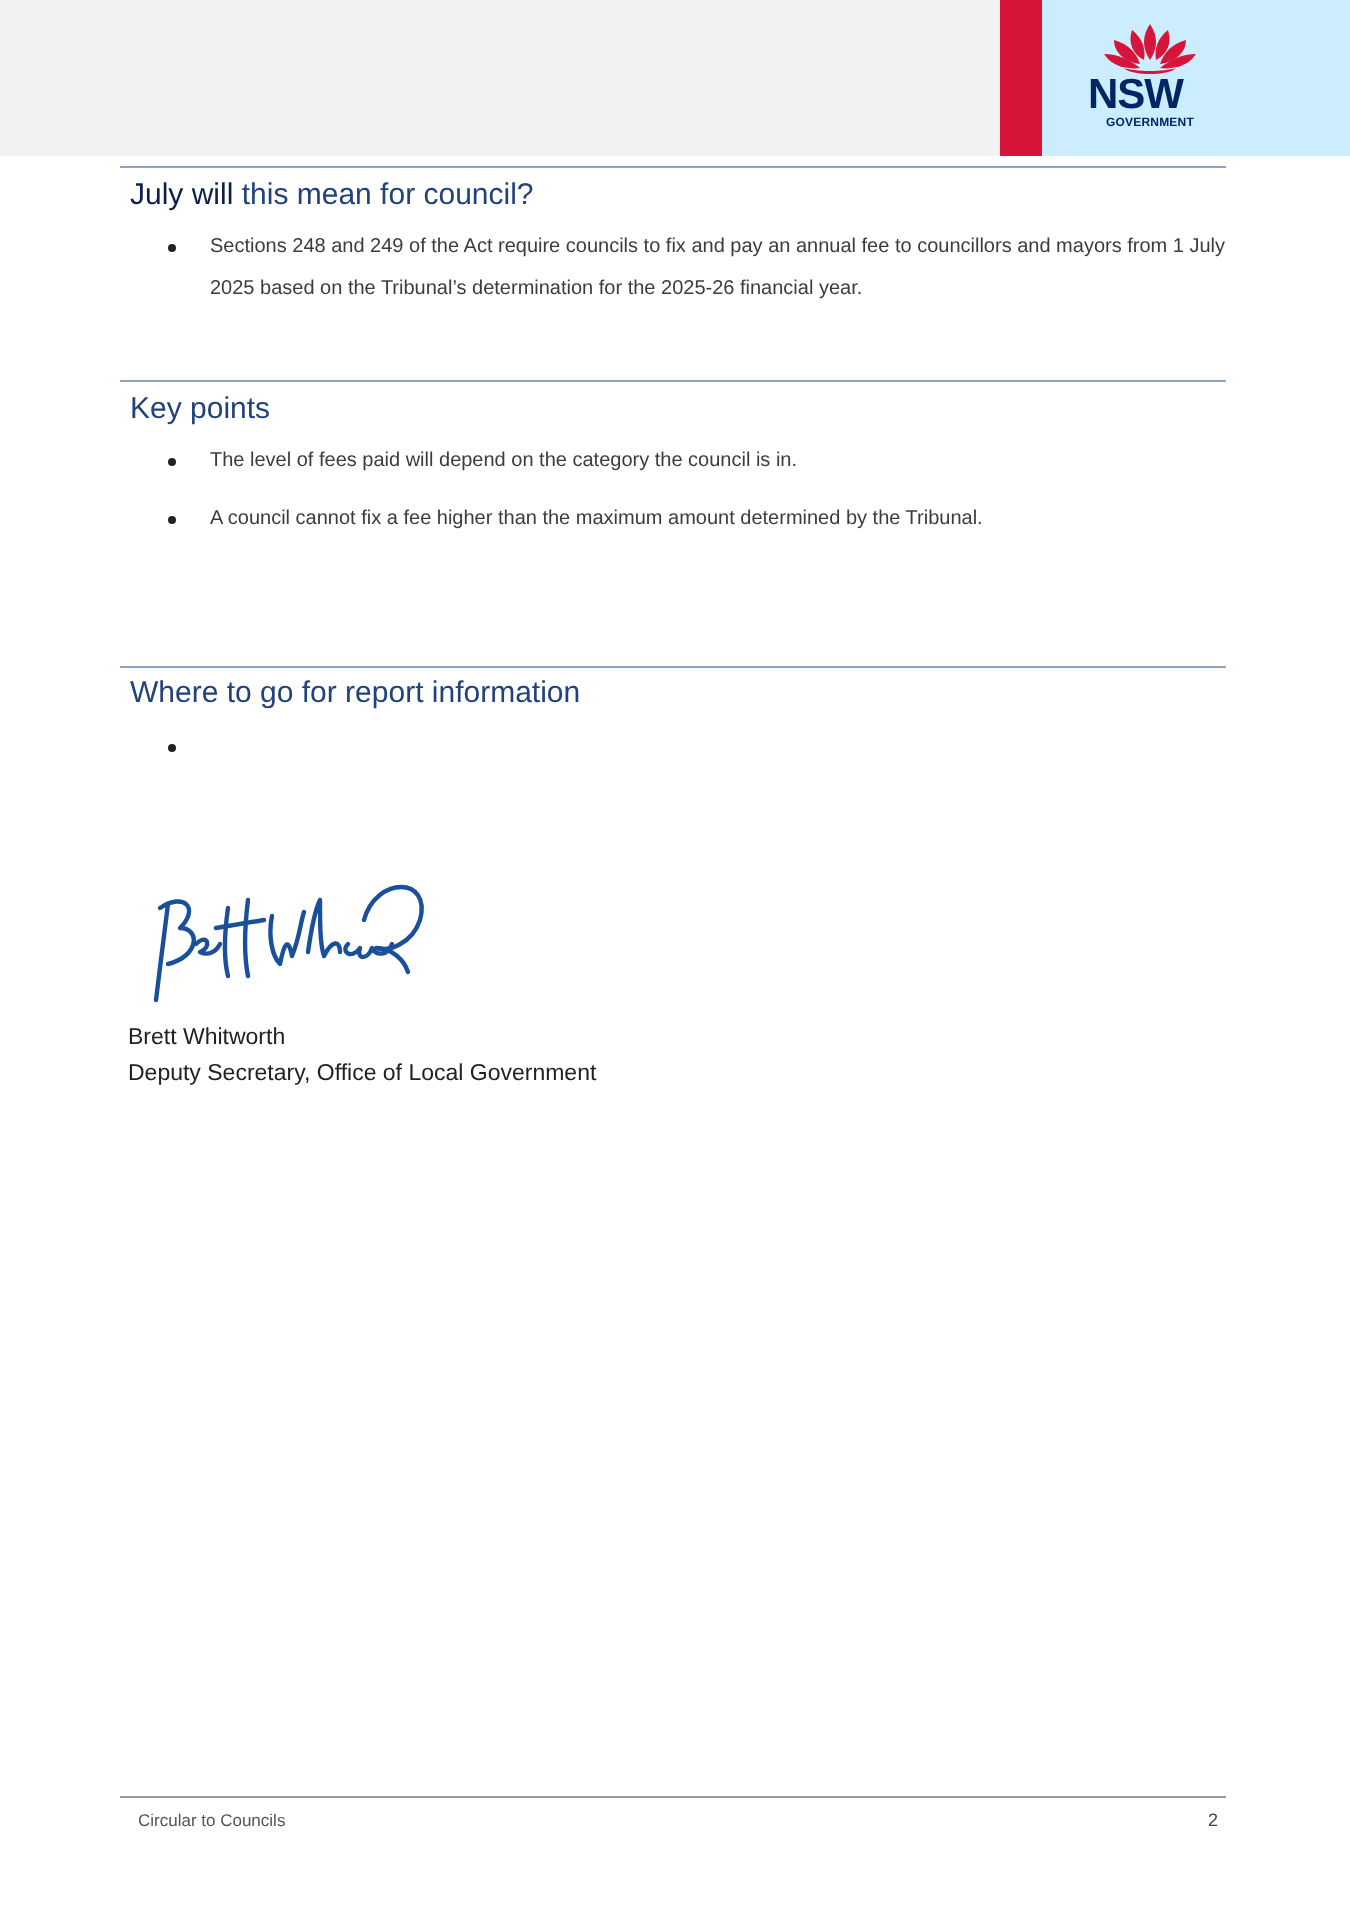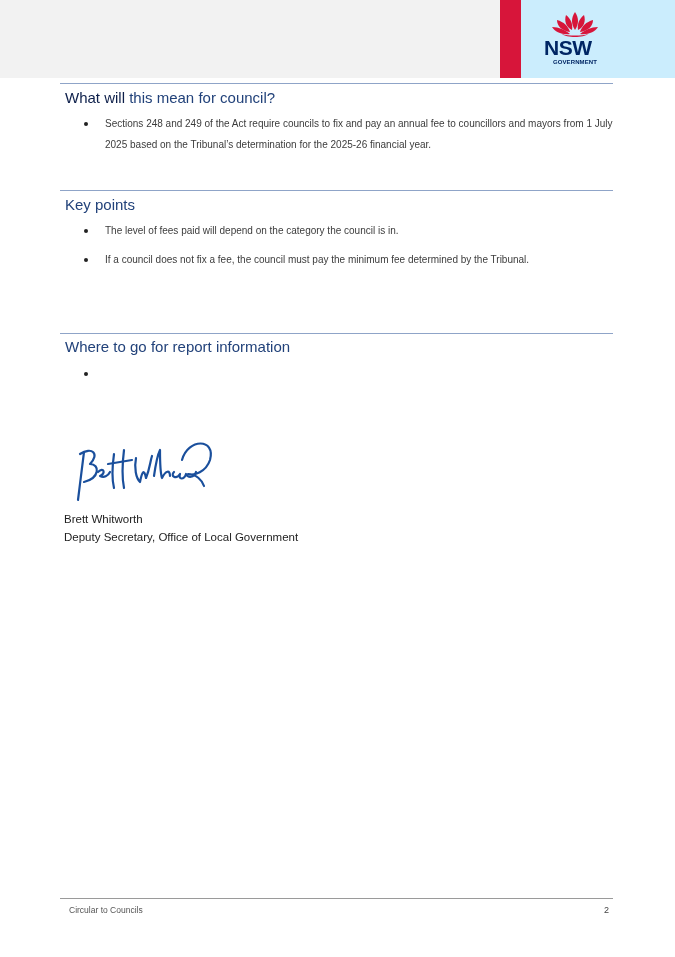--- a/index.html
+++ b/index.html
@@ -48,30 +48,30 @@
       <path d="M8 17 C11 22 18 25 26 24 C21 20 15 17 8 17 Z"></path>
       <path d="M54 17 C51 22 44 25 36 24 C41 20 47 17 54 17 Z"></path>
       <path d="M18 24 C22 28 40 28 44 24 C38 26 24 26 18 24 Z"></path>
     </g>
   </svg>
   <div class="logo-nsw">NSW</div>
   <div class="logo-gov">GOVERNMENT</div>
 </div>
 
 <div class="rule" style="top:83px"></div>
-<div class="heading" style="top:89px"><span class="dark">What will</span><span> this mean for council?</span></div>
+<div class="heading" style="top:89px"><span class="dark">July will</span><span> this mean for council?</span></div>
 <ul class="bullets" style="top:113px">
   <li><span class="dot"></span><span>Sections 248 and 249 of the Act require councils to fix and pay an annual fee to councillors and mayors from 1 July 2025 based on the Tribunal’s determination for the 2025-26 financial year.</span></li>
 </ul>
 
 <div class="rule" style="top:190px"></div>
 <div class="heading" style="top:196px">Key points</div>
 <ul class="bullets" style="top:220px">
   <li><span class="dot"></span><span>The level of fees paid will depend on the category the council is in.</span></li>
-  <li><span class="dot"></span><span>If a council does not fix a fee, the council must pay the minimum fee determined by the Tribunal.</span></li>
+  <li><span class="dot"></span><span>A council cannot fix a fee higher than the maximum amount determined by the Tribunal.</span></li>
 </ul>
 
 <div class="rule" style="top:333px"></div>
 <div class="heading" style="top:338px">Where to go for report information</div>
 <ul class="bullets" style="top:363px">
   <li><span class="dot"></span></li>
 </ul>
 
 <svg class="signature" viewBox="0 0 145 75">
   <g fill="none" stroke="#1a4f9c" stroke-width="2.2" stroke-linecap="round" stroke-linejoin="round">

